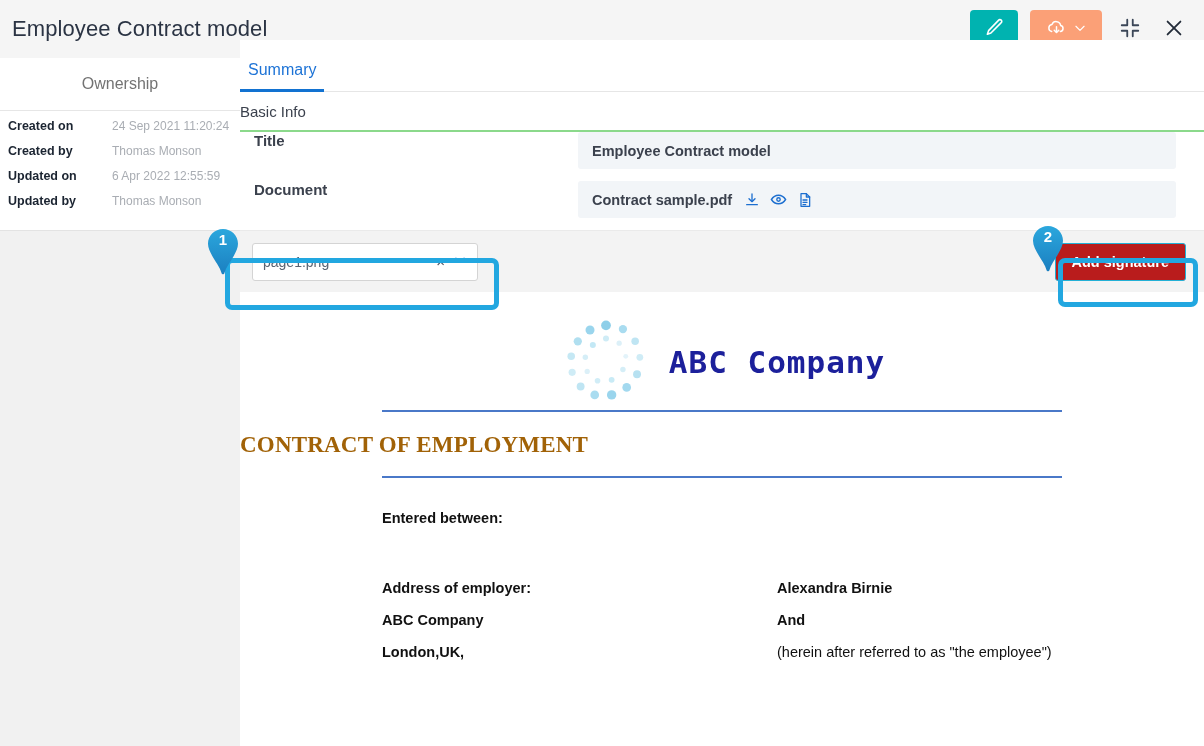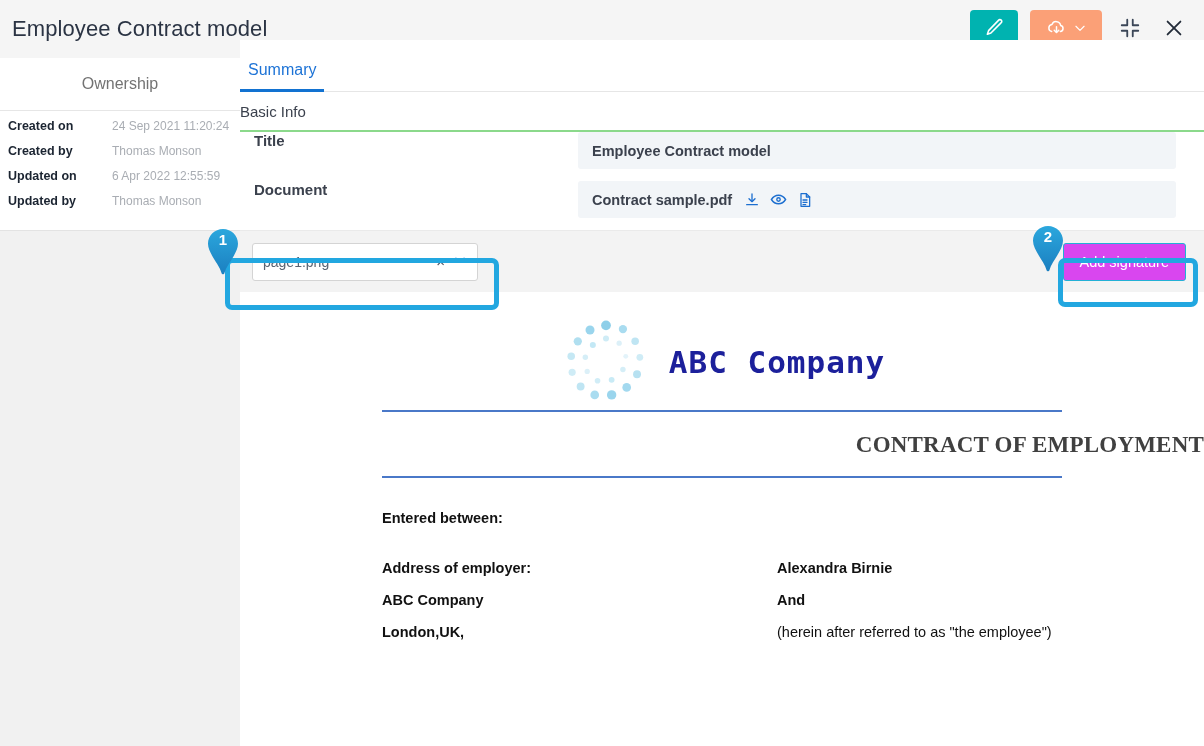--- a/index.html
+++ b/index.html
@@ -104,49 +104,50 @@
   }
   .page-select {
     width: 226px; height: 38px; background: #fff;
     border: 1px solid #d4d4d4; border-radius: 3px;
     display: flex; align-items: center; padding: 0 10px;
     font-size: 14px; color: #5a6472; cursor: pointer;
   }
   .page-select .val { flex: 1; }
   .sel-clear { color: #4a5261; font-size: 15px; margin-right: 8px; }
   .btn-addsig {
-    background: #d946ef; color: #ffffff; border: 1px solid #23b0d6;
+    background: #b91c1c; color: #ffffff; border: 1px solid #23b0d6;
     border-radius: 3px; height: 38px; padding: 0 16px;
     font-size: 14.5px; cursor: pointer;
     font-family: "Liberation Sans", sans-serif;
+    font-weight: bold;
   }
 
   
   .doc-preview {
     background: #ffffff; height: 430px; padding-top: 22px;
     overflow: hidden;
   }
   .logo-row {
     display: flex; align-items: center; justify-content: center; gap: 16px;
     height: 96px;
   }
   .logo-mark { width: 94px; height: 94px; }
   .logo-text {
     font-family: "DejaVu Sans Mono", monospace;
     font-size: 31px; font-weight: bold; color: #1c209b; letter-spacing: 1px;
   }
   .rule { height: 2px; background: #4a78c8; margin: 0 142px; }
   .contract-title {
-    text-align: right; font-family: "Liberation Serif", serif;
-    font-weight: bold; font-size: 23px; color: #404040;
+    text-align: left; font-family: "Liberation Serif", serif;
+    font-weight: bold; font-size: 23px; color: #a16207;
     padding: 20px 0 18px 0; letter-spacing: .2px;
   }
   .doc-body { padding: 32px 142px 0 142px; font-size: 14.5px; color: #111; }
   .doc-line { font-weight: bold; margin-bottom: 8px; }
-  .doc-cols { display: flex; margin-top: 34px; align-items: flex-end; }
+  .doc-cols { display: flex; margin-top: 54px; align-items: flex-end; }
   .col-l { width: 395px; }
   .col-r { flex: 1; }
   .doc-cols .doc-line { margin-bottom: 16px; }
   .normal { font-weight: normal; }
 
   
   .anno-box {
     position: absolute; border: 5px solid #22a7e0; border-radius: 7px;
     pointer-events: none; z-index: 40;
   }

